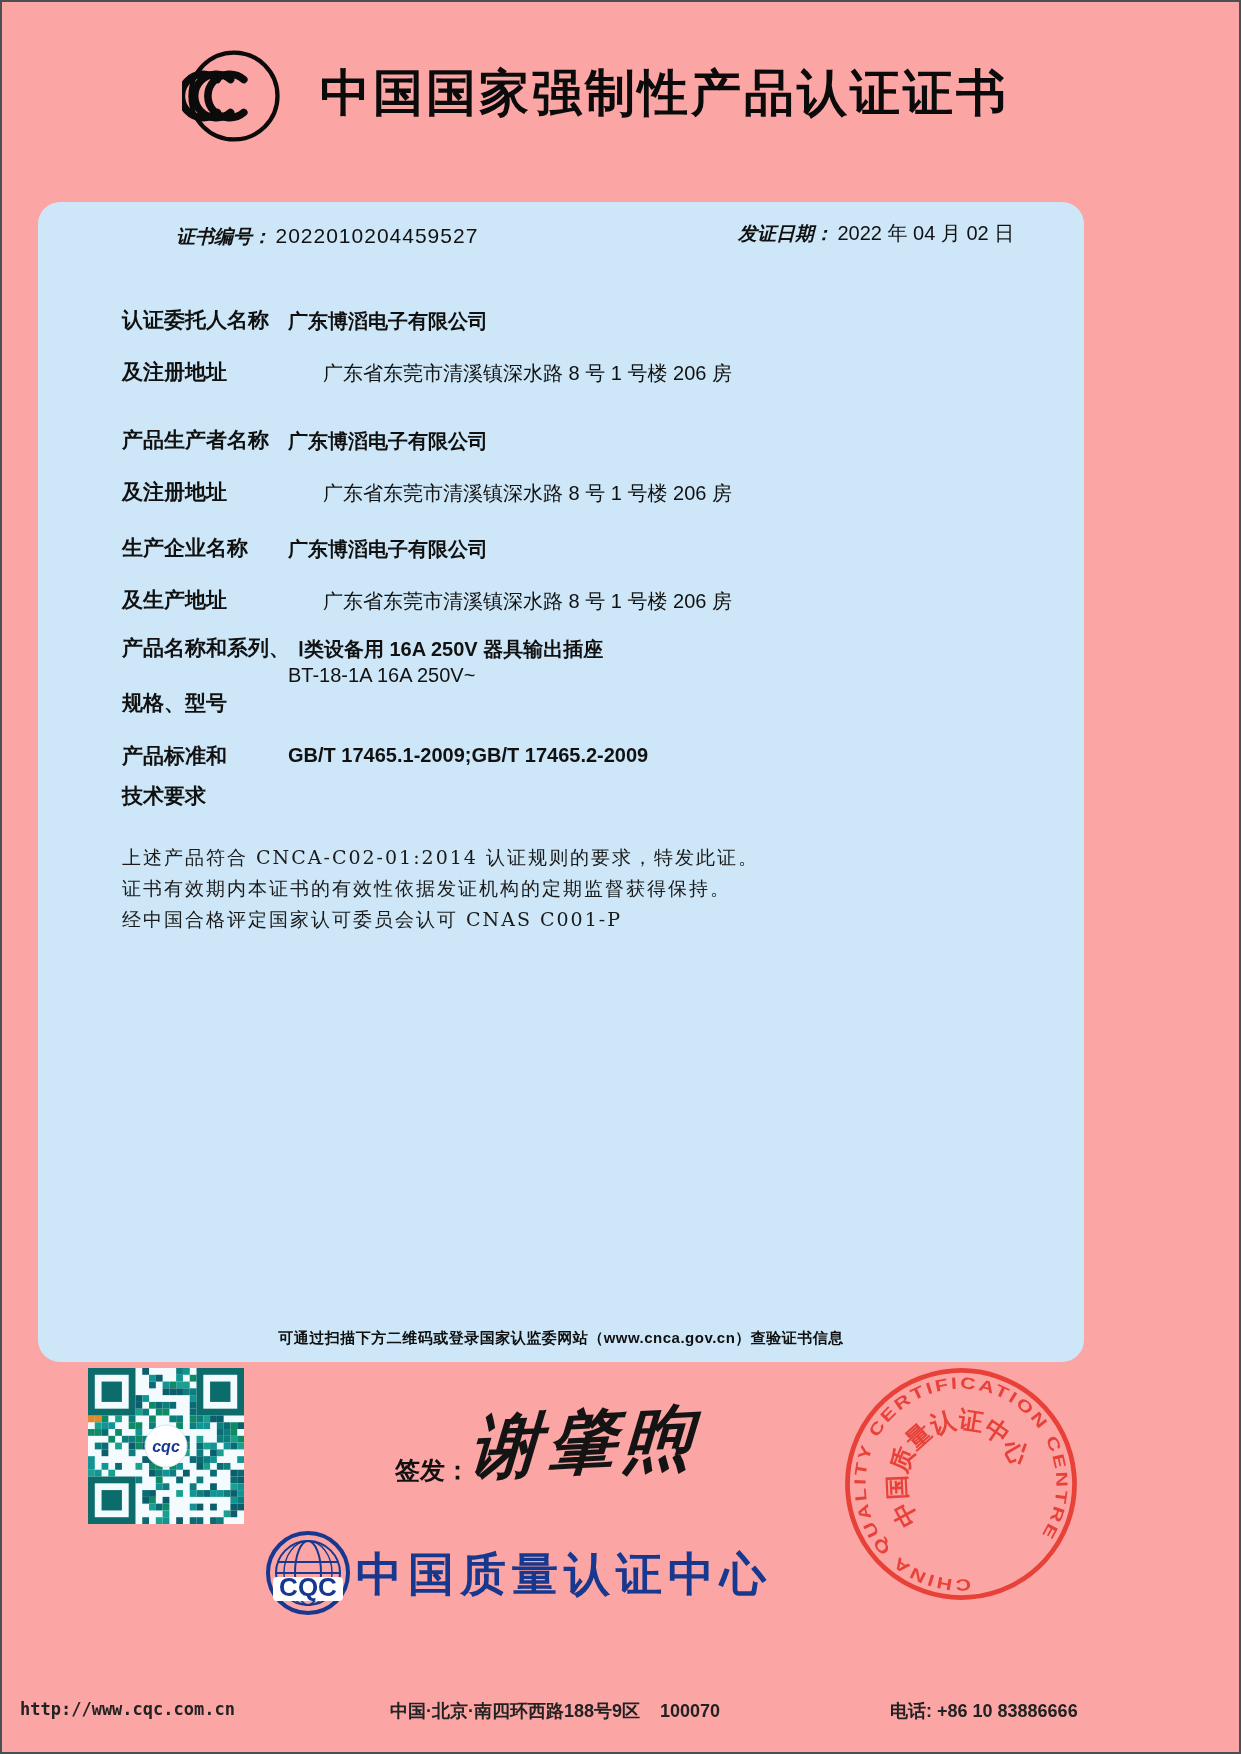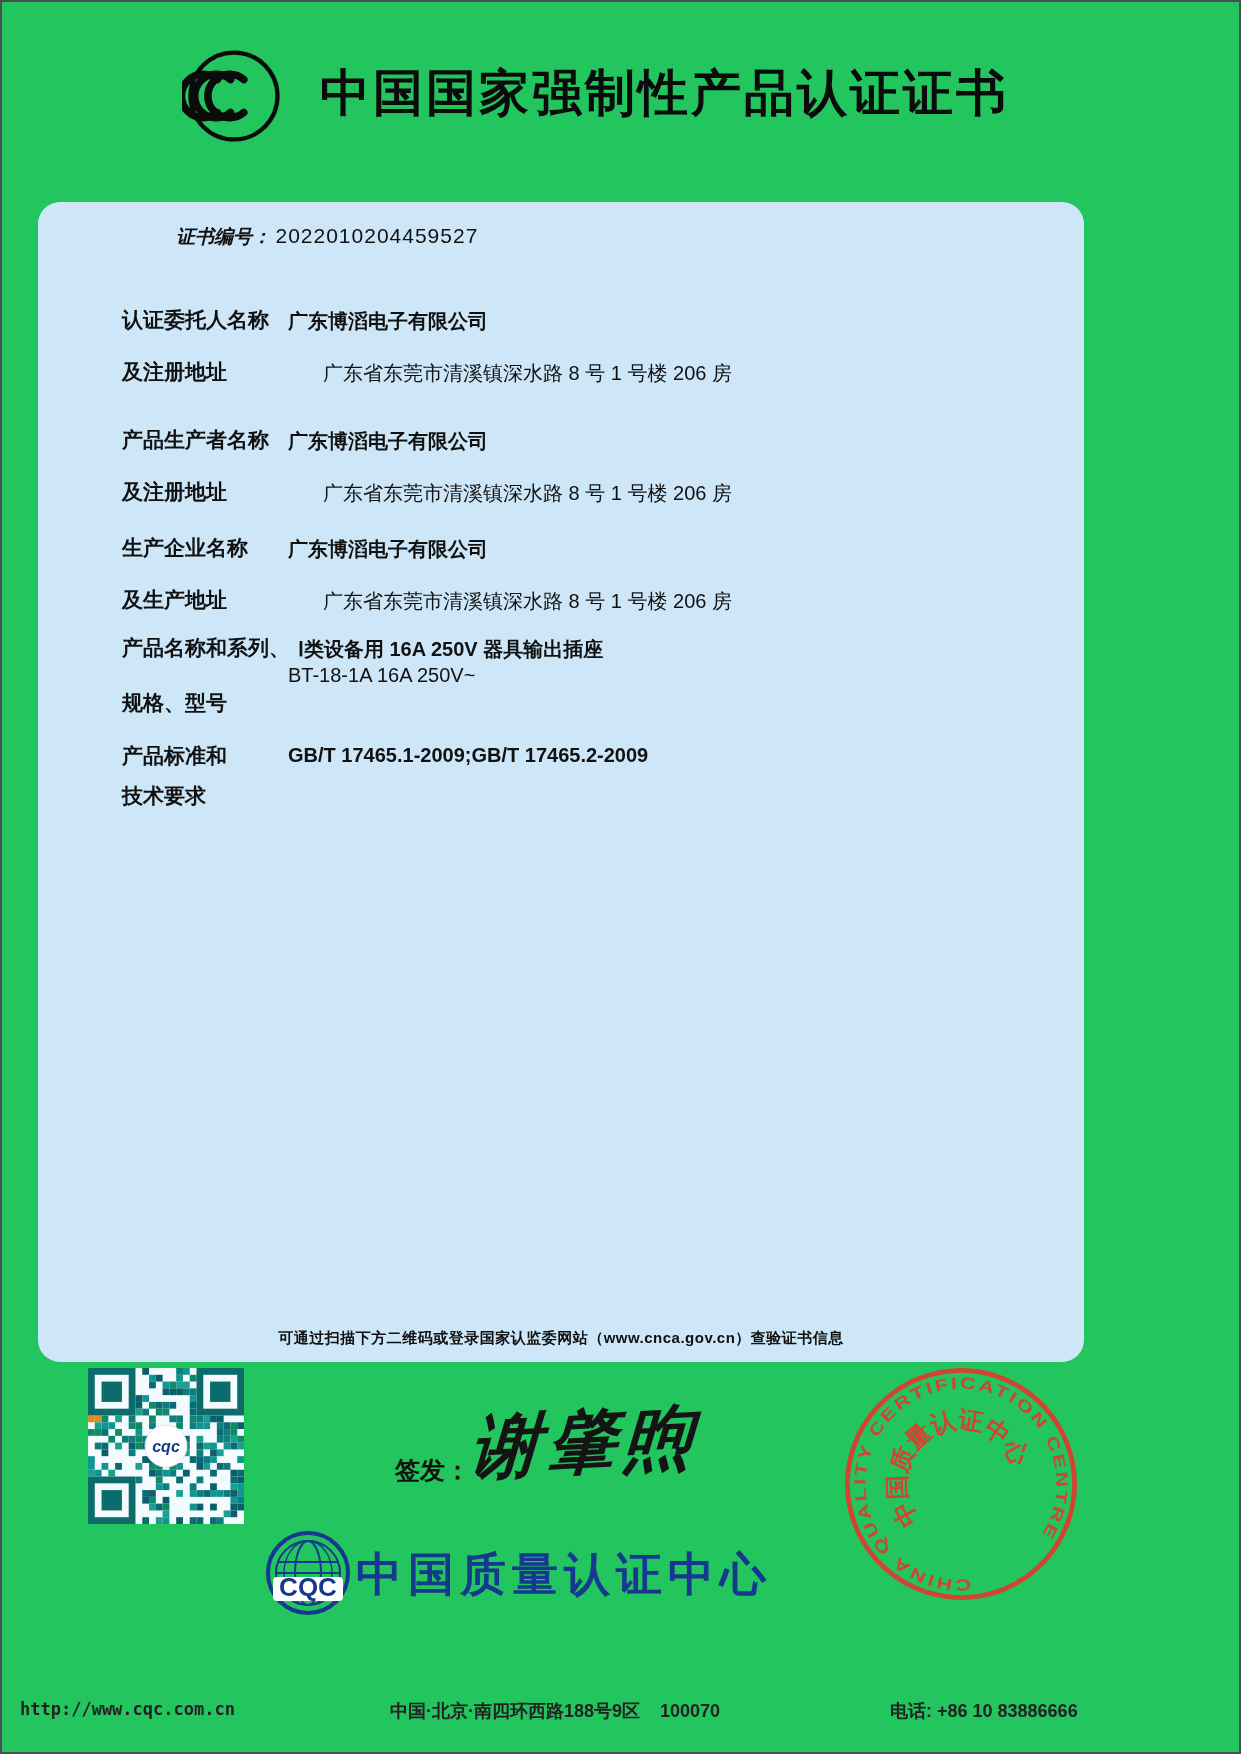--- a/index.html
+++ b/index.html
@@ -1,18 +1,18 @@
 <!DOCTYPE html>
 <html><head>
 <meta charset="utf-8">
 <style>
   html,body{margin:0;padding:0;}
   .page{
     position:relative; width:1241px; height:1754px;
-    background:#22c55e; box-sizing:border-box;
+    background:#fca5a5; box-sizing:border-box;
     border:2px solid #4a4f54; overflow:hidden;
     font-family:"Liberation Sans", sans-serif; color:#111;
   }
   
   .ccc-logo{position:absolute; left:180px; top:42px; width:104px; height:104px;}
   .page-title{
     position:absolute; left:318px; top:58px; width:660px;
     font-size:50px; font-weight:900; letter-spacing:3px; color:#0b0b0b;
     font-family:"Liberation Sans", sans-serif; white-space:nowrap;
   }
@@ -82,20 +82,24 @@
   <div class="page-title">中国国家强制性产品认证证书</div>
 
   <div class="panel">
 
     <div class="cert-left">
       <span class="cert-label">证书编号：</span>
       <span class="cert-number">2022010204459527</span>
     </div>
 
     <div class="cert-right">
+      <div class="row">
+        <span class="cert-label">发证日期：</span>
+        <span class="date-value">2022 年 04 月 02 日</span>
+      </div>
     </div>
 
     <div class="g g1">
       <span class="lab l1">认证委托人名称</span>
       <span class="lab l2">及注册地址</span>
       <span class="val v1">广东博滔电子有限公司</span>
       <span class="val v2">广东省东莞市清溪镇深水路 8 号 1 号楼 206 房</span>
     </div>
 
     <div class="g g2">
@@ -118,20 +122,25 @@
       <span class="val v1">Ⅰ类设备用 16A 250V 器具输出插座</span>
       <span class="val v2">BT-18-1A 16A 250V~</span>
     </div>
 
     <div class="g g5">
       <span class="lab l1">产品标准和</span>
       <span class="lab l2">技术要求</span>
       <span class="val v1">GB/T 17465.1-2009;GB/T 17465.2-2009</span>
     </div>
 
+    <div class="statement">
+      <div>上述产品符合 CNCA-C02-01:2014 认证规则的要求，特发此证。</div>
+      <div>证书有效期内本证书的有效性依据发证机构的定期监督获得保持。</div>
+      <div>经中国合格评定国家认可委员会认可 CNAS C001-P</div>
+    </div>
 
     <div class="verify-note">可通过扫描下方二维码或登录国家认监委网站（www.cnca.gov.cn）查验证书信息</div>
   </div>
 
   <svg class="qr" viewBox="0 0 156 156" aria-hidden="true">
     <rect x="0" y="0" width="156" height="156" fill="#f3fbff"></rect>
     <g id="qr-cells">
         <rect x="54.26086956521739" y="0" width="6.782608695652174" height="6.782608695652174" fill="#0b5f6b"></rect>
         <rect x="88.17391304347827" y="0" width="6.782608695652174" height="6.782608695652174" fill="#0d7d7d"></rect>
         <rect x="94.95652173913044" y="0" width="6.782608695652174" height="6.782608695652174" fill="#109494"></rect>

